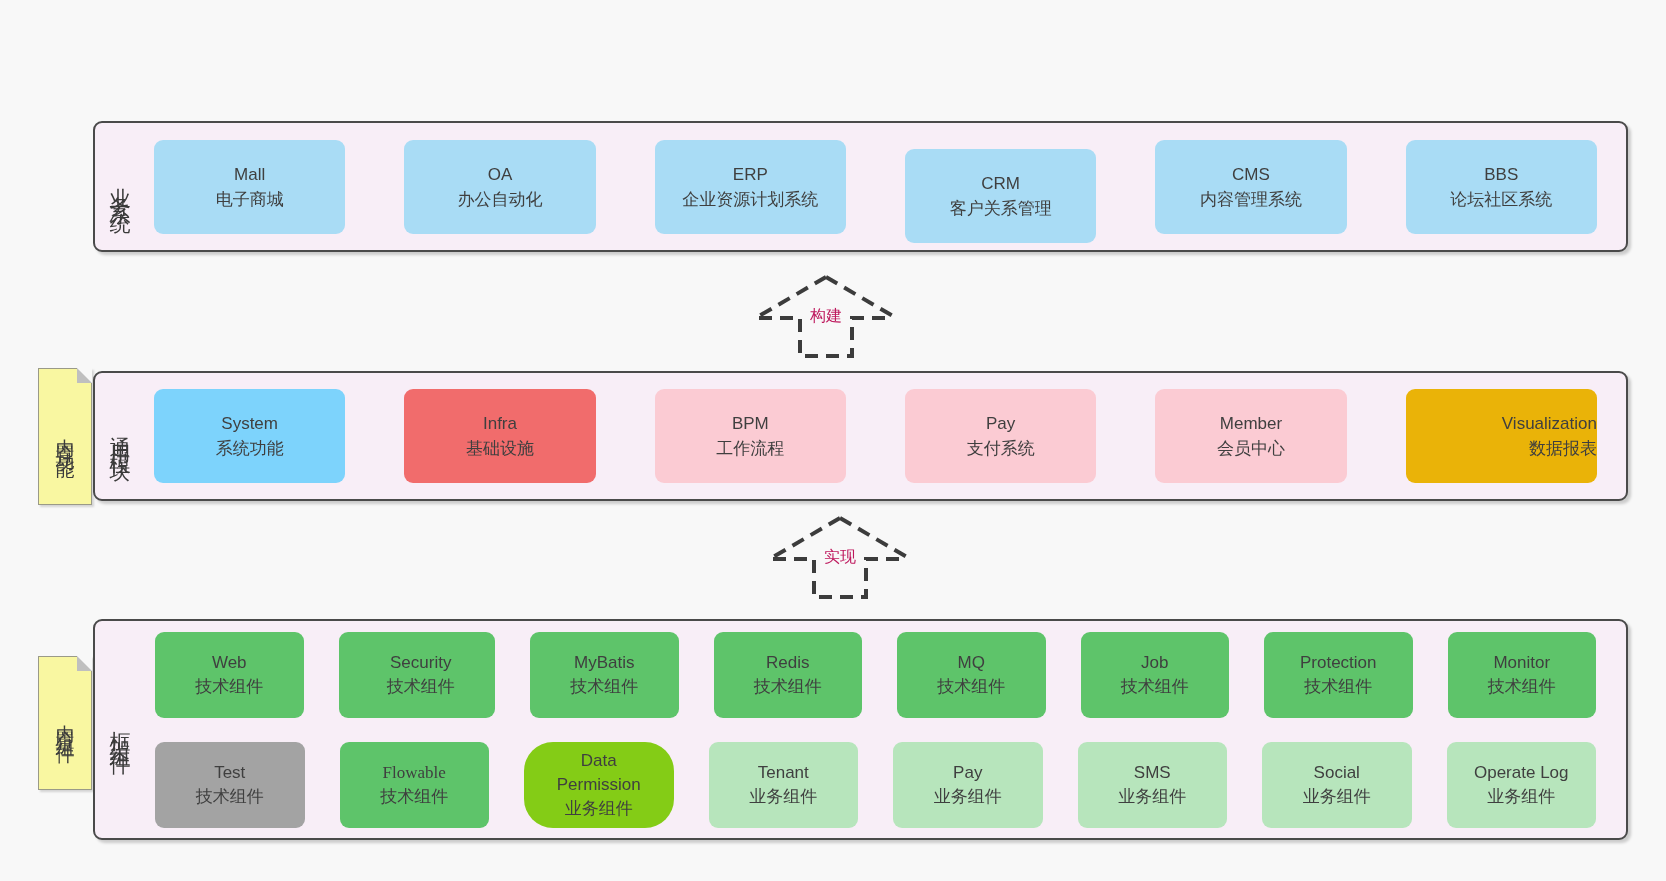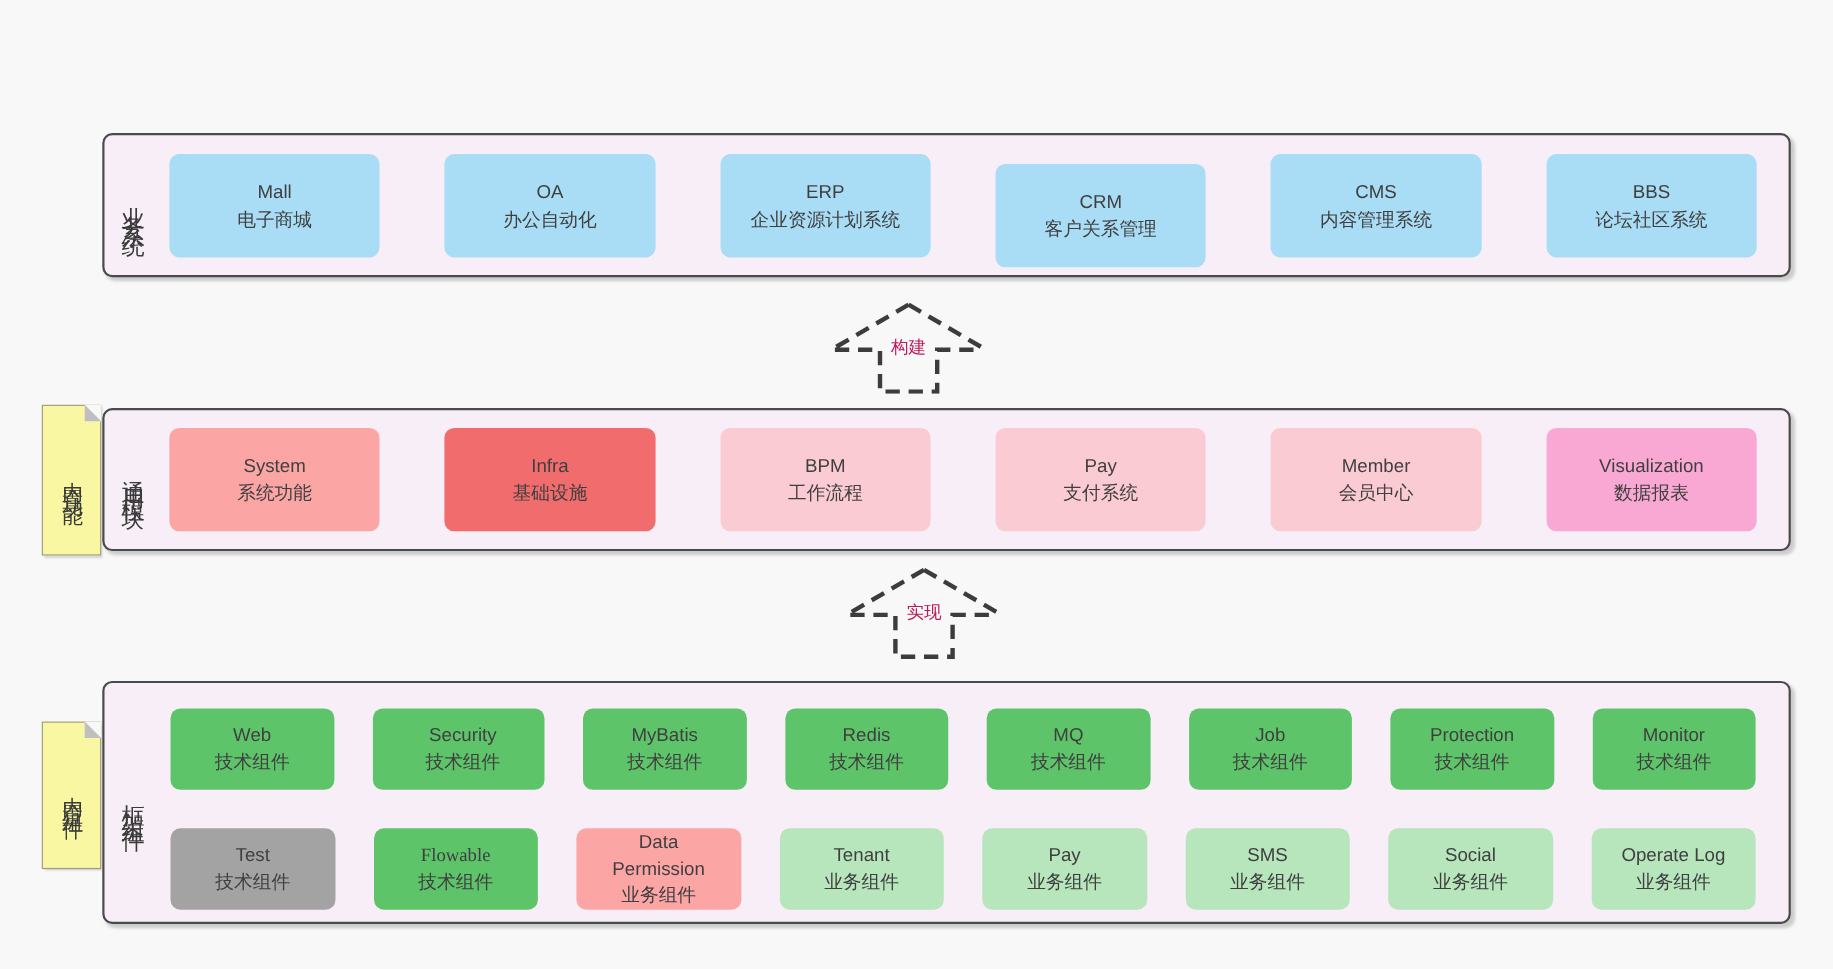--- a/index.html
+++ b/index.html
@@ -38,21 +38,21 @@
     flex-direction:column; justify-content:center; gap:24px;
   }
   .row { display:flex; gap:35px; width:100%; }
   .box {
     flex:1; height:94px;
     border-radius:9px;
     display:flex; flex-direction:column;
     justify-content:center; align-items:center;
     text-align:center;
   }
-  .l3 .box { height:74px; padding:0 6px; box-sizing:border-box;margin-top:11px; }
+  .l3 .box { height:86px; padding:0 6px; box-sizing:border-box; }
   .box-name, .box-desc { font-size:17px; line-height:25px; }
   .l3 .box-name, .l3 .box-desc { line-height:24px; }
   .l3 .box-name { max-width:104px; }
   .tab {
     position:absolute; left:38px; width:54px;
     background:#f9f7a1;
     border:1px solid #9a9a88;
     box-sizing:border-box;
     display:flex; align-items:center; justify-content:center;
     box-shadow:2px 2px 2px rgba(0,0,0,0.15);
@@ -123,41 +123,41 @@
   </div>
 
   <div class="tab t1">
     <div class="fold"></div>
     <div class="tab-label">内置功能</div>
   </div>
 
   <section class="layer l2">
     <div class="layer-label">通用模块</div>
     <div class="boxes" id="boxes-1">
-        <div class="box" style="background: #fca5a5;">
+        <div class="box" style="background: #7dd3fc;">
           <div class="box-name">System</div>
           <div class="box-desc">系统功能</div>
         </div>
         <div class="box" style="background: rgb(241, 108, 108);">
           <div class="box-name">Infra</div>
           <div class="box-desc">基础设施</div>
         </div>
         <div class="box" style="background: rgb(251, 203, 211);">
           <div class="box-name">BPM</div>
           <div class="box-desc">工作流程</div>
         </div>
         <div class="box" style="background: rgb(251, 203, 211);">
           <div class="box-name">Pay</div>
           <div class="box-desc">支付系统</div>
         </div>
         <div class="box" style="background: rgb(251, 203, 211);">
           <div class="box-name">Member</div>
           <div class="box-desc">会员中心</div>
         </div>
-        <div class="box" style="background: #f9a8d4;">
+        <div class="box" style="background: #eab308; align-items: flex-end;">
           <div class="box-name">Visualization</div>
           <div class="box-desc">数据报表</div>
         </div>
       </div>
   </section>
 
   <div class="arrow a2">
     <svg width="140" height="84" viewBox="0 0 140 84">
       <path d="M70 3 L3 42 M70 3 L137 42 M3 44 L44 44 L44 82 L96 82 L96 44 L137 44" fill="none" stroke="#3c3c3c" stroke-width="4" stroke-dasharray="13 8"></path>
     </svg>
@@ -208,21 +208,21 @@
         </div>
       <div class="row" id="row-1">
           <div class="box" style="background: #a3a3a3;">
             <div class="box-name">Test</div>
             <div class="box-desc">技术组件</div>
           </div>
           <div class="box" style="background: rgb(94, 196, 106); font-family: Liberation Serif, serif;">
             <div class="box-name">Flowable</div>
             <div class="box-desc">技术组件</div>
           </div>
-          <div class="box" style="background: #fca5a5;">
+          <div class="box" style="background: #84cc16; border-radius: 29px;">
             <div class="box-name">Data Permission</div>
             <div class="box-desc">业务组件</div>
           </div>
           <div class="box" style="background: rgb(183, 229, 188);">
             <div class="box-name">Tenant</div>
             <div class="box-desc">业务组件</div>
           </div>
           <div class="box" style="background: rgb(183, 229, 188);">
             <div class="box-name">Pay</div>
             <div class="box-desc">业务组件</div>

